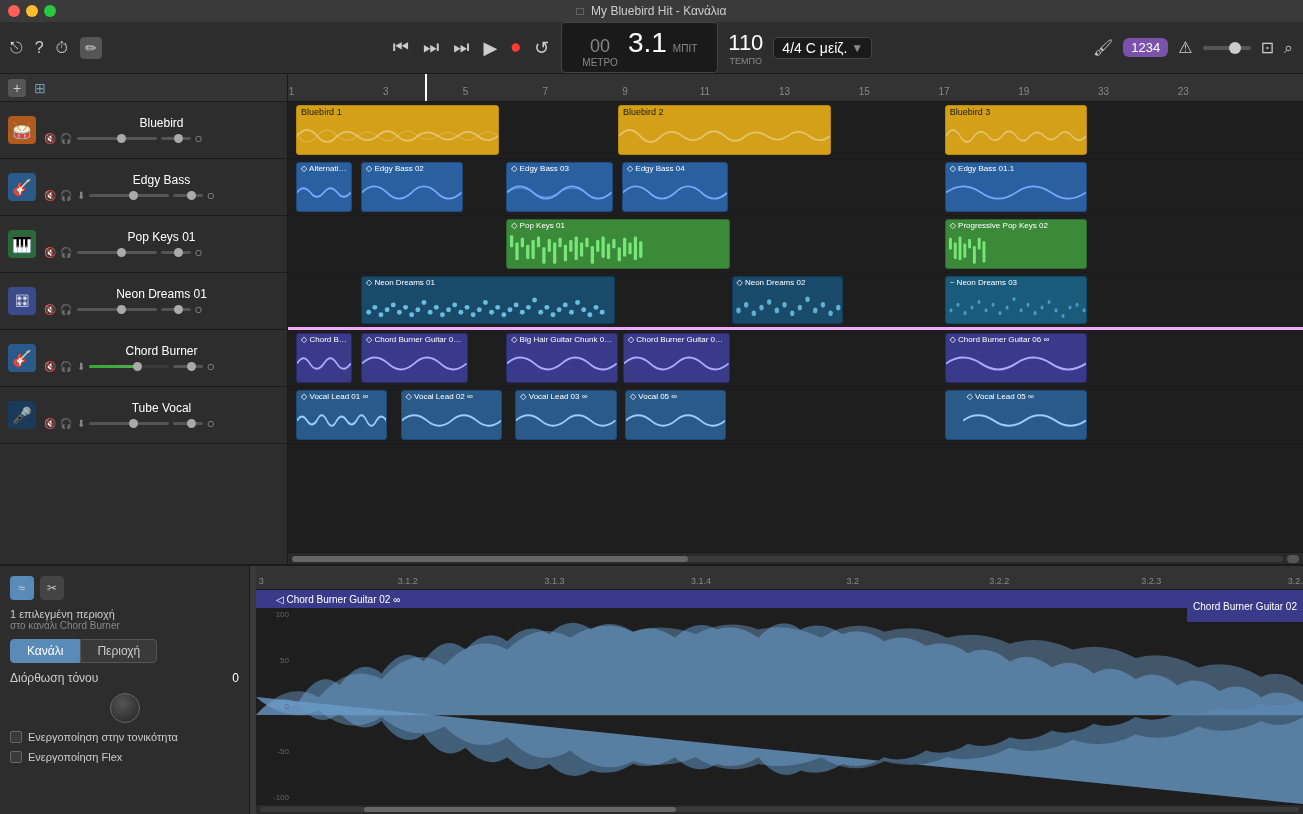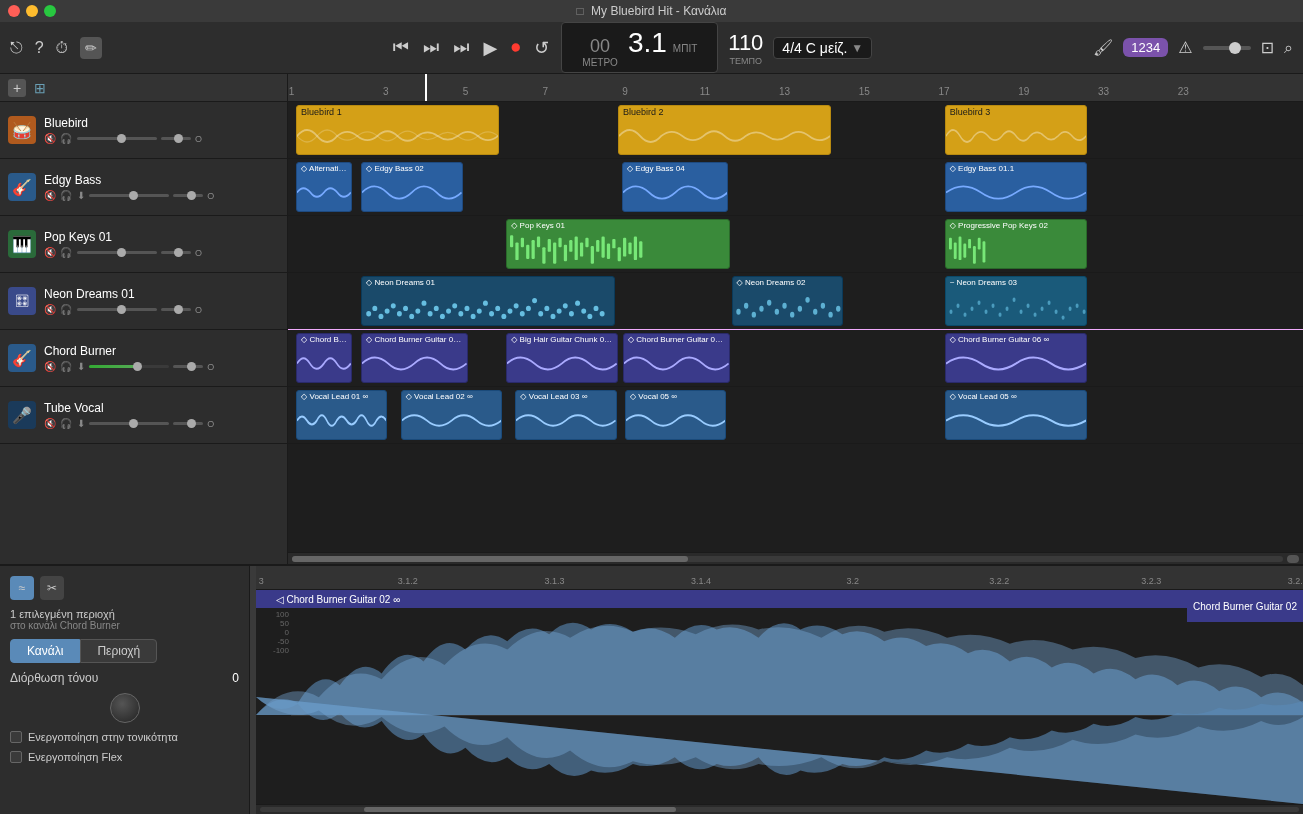--- a/index.html
+++ b/index.html
@@ -240,20 +240,21 @@
       gap: 3px;
       min-width: 0;
     }
     .track-name {
       font-size: 12px;
       font-weight: 500;
       color: #fff;
       white-space: nowrap;
       overflow: hidden;
       text-overflow: ellipsis;
+      text-align: center;
     }
     .track-controls {
       display: flex;
       align-items: center;
       gap: 4px;
     }
     .ctrl-icon {
       font-size: 10px;
       color: #888;
       cursor: pointer;
@@ -584,20 +585,21 @@
       height: 50%;
     }
     .db-labels {
       position: absolute;
       left: 0;
       top: 18px;
       width: 35px;
       bottom: 0;
       display: flex;
       flex-direction: column;
+      justify-content: space-between;
       padding: 2px 2px;
       z-index: 3;
     }
     .db-label {
       font-size: 8px;
       color: #666;
       text-align: right;
     }
     .center-line {
       position: absolute;
@@ -878,20 +880,27 @@
         <div class="clip clip-bass" style="left:0.8%;width:5.5%;top:3px;bottom:3px;">
           <div class="clip-label" style="font-size:8px;">◇ Alternative Rock Bass 01</div>
           <div class="clip-waveform"><svg width="100%" height="100%" preserveAspectRatio="none" viewBox="0 0 60 30">
                 <path d="M0,15 Q7,8 15,15 Q22,22 30,15 Q37,8 45,15 Q52,22 60,15" stroke="#7af" stroke-width="1.5" fill="none"></path>
               </svg></div>
         </div>
         <div class="clip clip-bass" style="left:7.2%;width:10%;top:3px;bottom:3px;">
           <div class="clip-label" style="font-size:8px;">◇ Edgy Bass 02</div>
           <div class="clip-waveform"><svg width="100%" height="100%" preserveAspectRatio="none" viewBox="0 0 100 30">
                 <path d="M0,15 Q12,5 25,15 Q37,25 50,15 Q62,5 75,15 Q87,25 100,15" stroke="#7af" stroke-width="1.5" fill="none"></path>
+              </svg></div>
+        </div>
+        <div class="clip clip-bass" style="left:21.5%;width:10.5%;top:3px;bottom:3px;">
+          <div class="clip-label" style="font-size:8px;">◇ Edgy Bass 03</div>
+          <div class="clip-waveform"><svg width="100%" height="100%" preserveAspectRatio="none" viewBox="0 0 100 30">
+                <path d="M0,15 Q12,5 25,15 Q37,25 50,15 Q62,5 75,15 Q87,25 100,15" stroke="#7af" stroke-width="1.5" fill="none"></path>
+                <path d="M0,15 Q12,8 25,15 Q37,22 50,15 Q62,8 75,15" stroke="#7af8" stroke-width="1" fill="none"></path>
               </svg></div>
         </div>
         <div class="clip clip-bass" style="left:32.9%;width:10.5%;top:3px;bottom:3px;">
           <div class="clip-label" style="font-size:8px;">◇ Edgy Bass 04</div>
           <div class="clip-waveform"><svg width="100%" height="100%" preserveAspectRatio="none" viewBox="0 0 100 30">
                 <path d="M0,15 Q12,5 25,15 Q37,25 50,15 Q62,5 75,15 Q87,25 100,15" stroke="#7af" stroke-width="1.5" fill="none"></path>
               </svg></div>
         </div>
         <div class="clip clip-bass" style="left:64.7%;width:14%;top:3px;bottom:3px;">
           <div class="clip-label" style="font-size:8px;">◇ Edgy Bass 01.1</div>
@@ -948,21 +957,21 @@
                 <rect x="20" y="5" width="3" height="8" fill="#8f8" rx="1"></rect>
                 <rect x="25" y="11" width="3" height="15" fill="#8f8" rx="1"></rect>
                 <rect x="30" y="4" width="3" height="10" fill="#8f8" rx="1"></rect>
                 <rect x="35" y="7" width="3" height="18" fill="#8f8" rx="1"></rect>
               </g>
             </svg>
           </div>
         </div>
       </div>
 
-      <div style="position:absolute;top:171px;left:0;right:0;height:57px;border-bottom:1px solid #f0abfc;">
+      <div style="position:absolute;top:171px;left:0;right:0;height:57px;border-bottom:3px solid #f0abfc;">
         <div class="clip clip-synth" style="left:7.2%;width:25%;top:3px;bottom:3px;">
           <div class="clip-label" style="font-size:8px;">◇ Neon Dreams 01</div>
           <div class="clip-waveform" style="display:flex;align-items:center;padding:2px 3px;flex-wrap:wrap;gap:1px;">
             <svg width="100%" height="100%" preserveAspectRatio="none" viewBox="0 0 200 25">
               <g fill="#7adcff" opacity="0.8">
                 <circle cx="3" cy="18" r="2"></circle>
                   <circle cx="8" cy="14" r="2"></circle>
                   <circle cx="13" cy="20" r="2"></circle>
                 <circle cx="18" cy="16" r="2"></circle>
                   <circle cx="23" cy="12" r="2"></circle>
@@ -1105,21 +1114,21 @@
           <div class="clip-waveform"><svg width="100%" height="100%" preserveAspectRatio="none" viewBox="0 0 100 28">
                 <path d="M0,14 Q12,6 25,14 Q37,22 50,14 Q62,6 75,14 Q87,22 100,14" stroke="#9cf" stroke-width="1.5" fill="none"></path>
               </svg></div>
         </div>
         <div class="clip clip-vocal" style="left:33.2%;width:10%;top:3px;bottom:3px;">
           <div class="clip-label" style="font-size:8px;">◇ Vocal 05 ∞</div>
           <div class="clip-waveform"><svg width="100%" height="100%" preserveAspectRatio="none" viewBox="0 0 100 28">
                 <path d="M0,14 Q12,6 25,14 Q37,22 50,14 Q62,6 75,14 Q87,22 100,14" stroke="#9cf" stroke-width="1.5" fill="none"></path>
               </svg></div>
         </div>
-        <div class="clip clip-vocal" style="left:64.7%;width:14%;top:3px;bottom:3px;">
+        <div class="clip clip-vocal" style="left:64.7%;width:14%;top:3px;bottom:3px;padding-left:17px;">
           <div class="clip-label" style="font-size:8px;">◇ Vocal Lead 05 ∞</div>
           <div class="clip-waveform"><svg width="100%" height="100%" preserveAspectRatio="none" viewBox="0 0 140 28">
                 <path d="M0,14 Q17,6 35,14 Q52,22 70,14 Q87,6 105,14 Q122,22 140,14" stroke="#9cf" stroke-width="1.5" fill="none"></path>
               </svg></div>
         </div>
       </div>
 
     </div>
 
     <div class="h-scrollbar">

